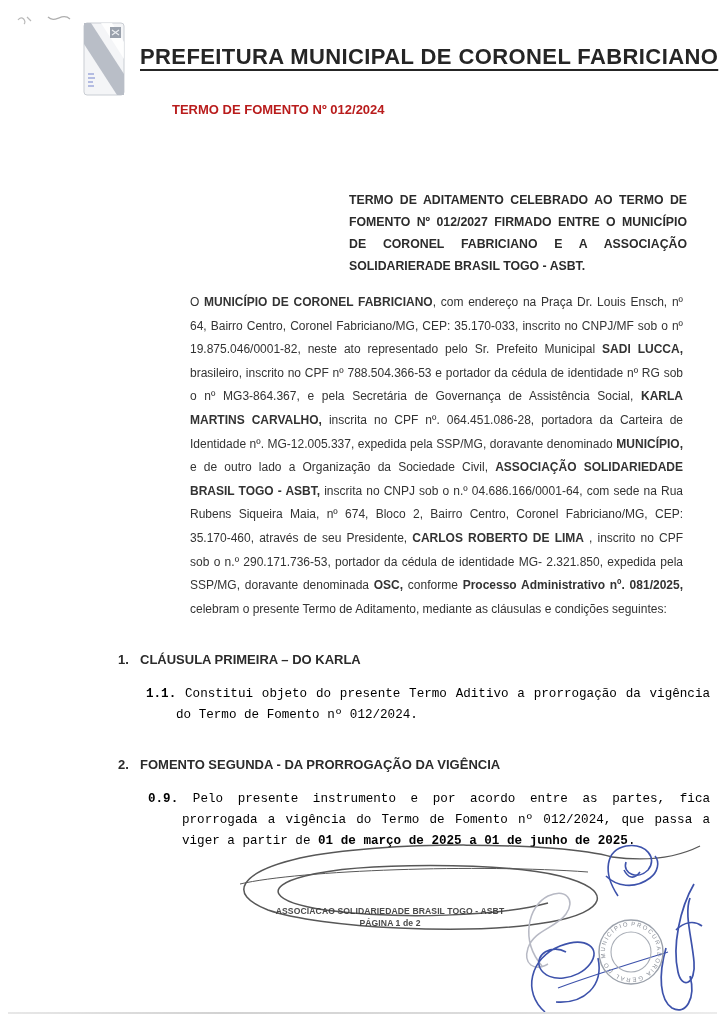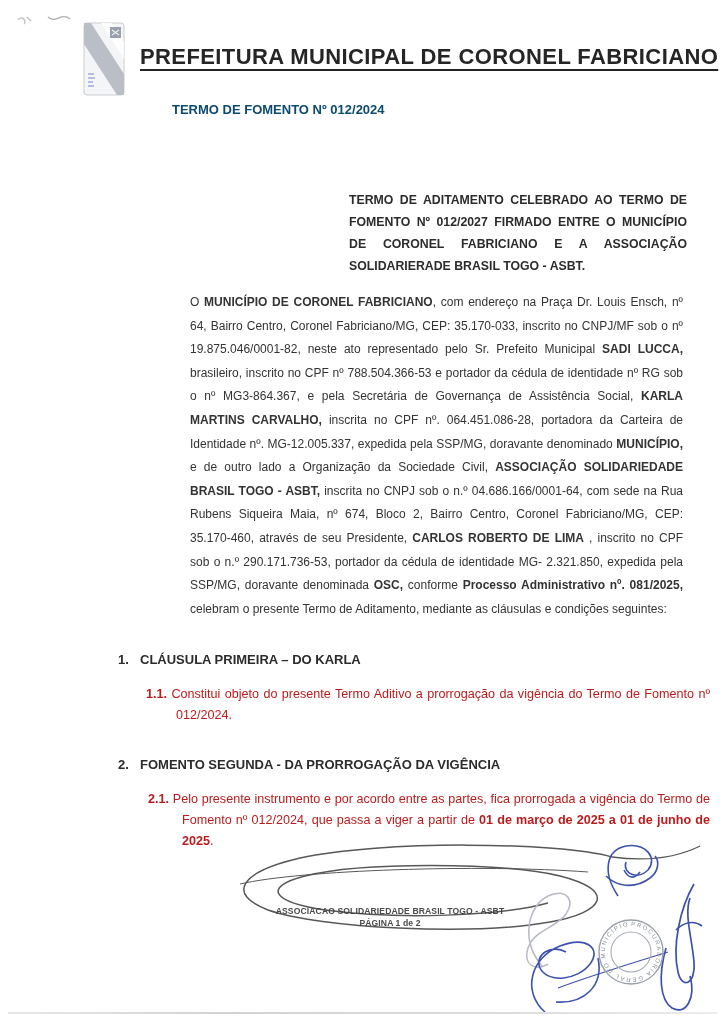--- a/index.html
+++ b/index.html
@@ -17,21 +17,21 @@
 
   .title{
     position:absolute;left:140px;top:44px;width:560px;
     font-size:22px;font-weight:bold;letter-spacing:.4px;color:#252525;
     text-decoration:underline;text-decoration-thickness:2px;text-underline-offset:5px;
     white-space:nowrap;margin:0;text-align:right;
   }
 
   .doc-numbers{
     position:absolute;left:172px;top:99px;
-    font-size:13px;font-weight:bold;line-height:21px;color:#0c4a6e;
+    font-size:13px;font-weight:bold;line-height:21px;color:#b91c1c;
   }
 
   .preamble{
     position:absolute;left:349px;top:189px;width:338px;
     font-size:12.3px;font-weight:bold;line-height:22px;
     text-align:justify;color:#2b2b2b;margin:0;
   }
 
   .body-par{
     position:absolute;left:190px;top:291px;width:493px;
@@ -42,22 +42,23 @@
   .clause-head{
     position:absolute;left:118px;
     font-size:13px;font-weight:bold;color:#2b2b2b;white-space:nowrap;
   }
   .clause-head .cl-num{display:inline-block;width:22px;}
   .clause-head-1{top:652px;}
   .clause-head-2{top:757px;}
 
   .clause-item{
     position:absolute;
-    font-size:12.6px;line-height:21px;color:#b91c1c;
+    font-size:12.6px;line-height:21px;color:#000000;
     text-align:justify;
+    font-family:Liberation Mono, monospace;
   }
   .clause-item .num{font-weight:bold;}
   .clause-item-11{left:146px;top:684px;width:534px;padding-left:30px;text-indent:-30px;}
   .clause-item-21{left:148px;top:789px;width:528px;padding-left:34px;text-indent:-34px;}
 
   .footer{
     position:absolute;left:252px;top:906px;width:276px;
     font-size:8.6px;font-weight:bold;line-height:11.5px;
     text-align:center;color:#4a4a4a;letter-spacing:.1px;
   }
@@ -101,21 +102,21 @@
     <span class="cl-num">1.</span><span>CLÁUSULA PRIMEIRA – DO KARLA</span>
   </div>
   <div class="clause-item clause-item-11">
     <span class="num">1.1.</span><span><span> Constitui objeto do presente Termo Aditivo a prorrogação da vigência do Termo de Fomento nº 012/2024.</span></span>
   </div>
 
   <div class="clause-head clause-head-2">
     <span class="cl-num">2.</span><span>FOMENTO SEGUNDA - DA PRORROGAÇÃO DA VIGÊNCIA</span>
   </div>
   <div class="clause-item clause-item-21">
-    <span class="num">2.1.</span><span><span> Pelo presente instrumento e por acordo entre as partes, fica prorrogada a vigência do Termo de Fomento nº 012/2024, que passa a viger a partir de </span><span class="b">01 de março de 2025 a 01 de junho de 2025</span><span>.</span></span>
+    <span class="num">0.9.</span><span><span> Pelo presente instrumento e por acordo entre as partes, fica prorrogada a vigência do Termo de Fomento nº 012/2024, que passa a viger a partir de </span><span class="b">01 de março de 2025 a 01 de junho de 2025</span><span>.</span></span>
   </div>
 
   <div class="footer">
     <div>ASSOCIACAO SOLIDARIEDADE BRASIL TOGO - ASBT</div>
     <div>PÁGINA 1 de 2</div>
   </div>
 
   <svg class="ink-overlay" viewBox="0 0 725 1024">
 
     <g stroke="#3a3a3a" stroke-width="1.5" fill="none" opacity="0.85">

